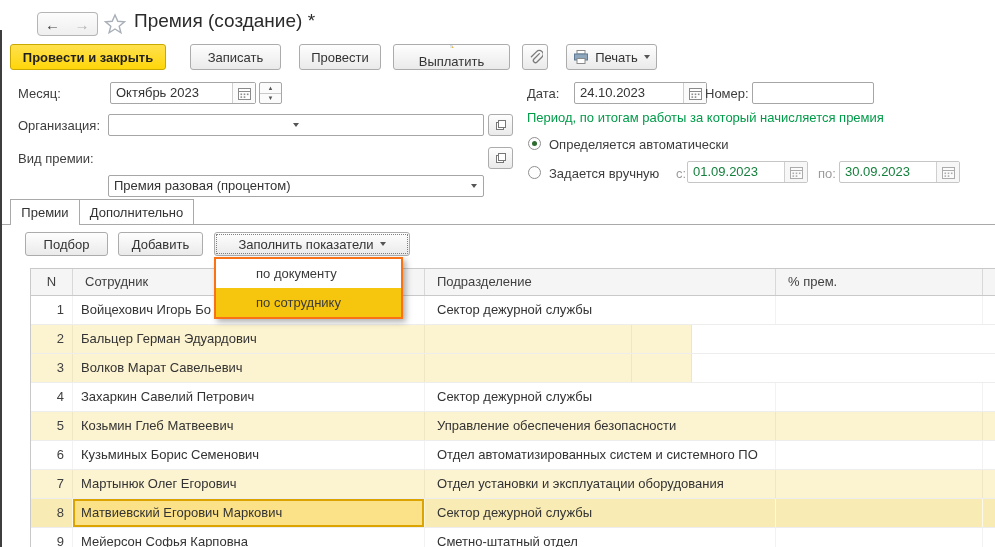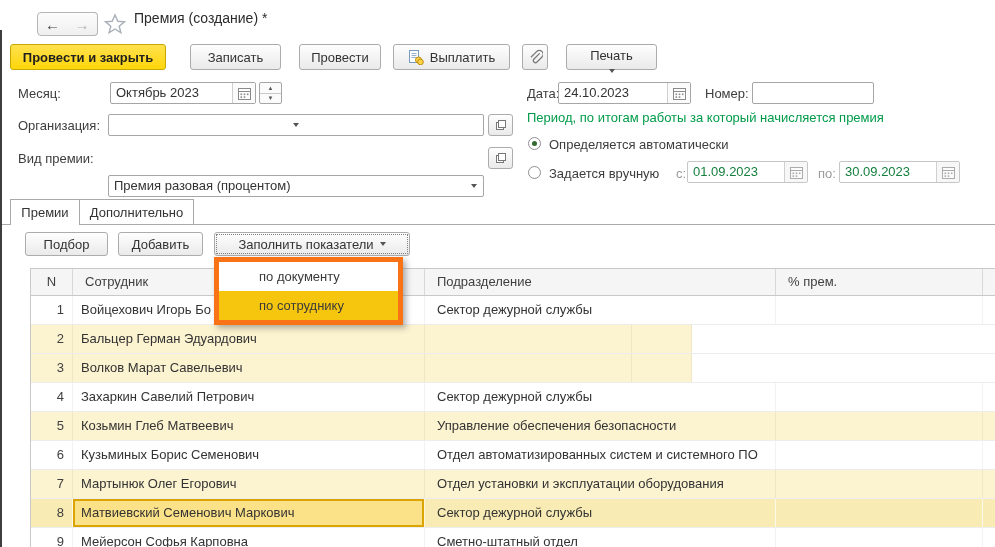--- a/index.html
+++ b/index.html
@@ -12,73 +12,73 @@
   }
   .abs{position:absolute;box-sizing:border-box;}
   
   .win-edge{left:0;top:30px;width:2px;height:517px;background:#3E3E3E;}
   
   .navbtn{top:12px;height:24px;width:31px;display:flex;align-items:center;justify-content:center;
     background:linear-gradient(#FCFCFC,#EFEFEF);border:1px solid #B5B5B5;font-size:15px;}
   #nav-back{left:37px;border-radius:4px 0 0 4px;color:#3F3F3F;}
   #nav-fwd{left:67px;border-left:none;border-radius:0 4px 4px 0;color:#B3B3B3;}
   #fav-star{left:103px;top:12px;width:24px;height:24px;}
-  #page-title{left:134px;top:10px;font-size:14px;color:#2B2B2B;white-space:nowrap;}
+  #page-title{left:134px;top:10px;font-size:19px;color:#2B2B2B;white-space:nowrap;}
   
   .btn{display:flex;align-items:center;justify-content:center;gap:6px;
     border:1px solid #ACACAC;border-radius:3px;background:linear-gradient(#FEFEFE,#EAEAEA);
     color:#333;font-size:13px;white-space:nowrap;}
   .tb{top:44px;height:26px;}
   #btn-post-close{left:10px;width:156px;background:linear-gradient(#FFE14E,var(--accent-yellow));
     border-color:#C9A800;font-weight:bold;color:#1F1F1F;}
   #btn-write{left:190px;width:91px;}
   #btn-post{left:299px;width:82px;}
-  #btn-pay{left:393px;width:117px;}
+  #btn-pay{left:393px;width:117px;flex-direction:column;}
   #btn-clip{left:522px;width:26px;}
-  #btn-print{left:566px;width:91px;flex-direction:column;}
+  #btn-print{left:566px;width:91px;}
   .tri{width:0;height:0;border-left:3.5px solid transparent;border-right:3.5px solid transparent;border-top:4px solid #555;}
   
   .lbl{color:#3D3D3D;line-height:16px;white-space:nowrap;}
   .dim{color:#9B9B9B;}
   .field{display:flex;align-items:center;height:22px;border:1px solid #A6A6A6;border-radius:2px;background:#fff;}
   .field .val{flex:1;padding-left:5px;white-space:nowrap;overflow:hidden;line-height:20px;}
   .calbtn{width:22px;height:100%;display:flex;align-items:center;justify-content:center;
     border-left:1px solid #CFCFCF;background:#FBFBFB;}
   .ddz{width:18px;height:100%;display:flex;align-items:center;justify-content:center;}
   .field.disabled{border-color:#C6C6C6;color:#15803d;}
   .field.disabled .calbtn{background:#F7F7F7;}
   #fld-month{left:110px;top:82px;width:146px;}
   #stepper{left:259px;top:82px;width:23px;height:22px;border:1px solid #A6A6A6;border-radius:2px;
     background:#FBFBFB;display:flex;flex-direction:column;overflow:hidden;}
   #stepper div{flex:1;display:flex;align-items:center;justify-content:center;font-size:6px;color:#555;}
   #step-up{border-bottom:1px solid #C9C9C9;}
   #fld-org{left:108px;top:114px;width:376px;flex-direction:column;}
   #btn-open-org{left:488px;top:114px;width:25px;height:22px;}
   #fld-type{left:108px;top:147px;width:376px;margin-top:28px;}
   #btn-open-type{left:488px;top:147px;width:25px;height:22px;}
-  #fld-date{left:558px;top:82px;width:133px;}
+  #fld-date{left:574px;top:82px;width:133px;}
   #fld-number{left:752px;top:82px;width:122px;}
   #fld-from{left:687px;top:161px;width:121px;}
   #fld-to{left:839px;top:161px;width:121px;}
   #period-heading{left:527px;top:110px;color:var(--green);white-space:nowrap;}
   .radio{width:13px;height:13px;border:1px solid #8F8F8F;border-radius:50%;background:#fff;}
   .radio.on::after{content:"";position:absolute;left:3px;top:3px;width:5px;height:5px;border-radius:50%;background:#2F6B2F;}
   
   #tab-divider{left:2px;top:224px;width:993px;height:1px;background:#A9A9A9;}
   .tab{top:199px;background:#fff;border:1px solid #A9A9A9;border-bottom:none;
     display:flex;align-items:center;justify-content:center;}
   #tab-premii{left:10px;width:70px;height:26px;z-index:3;}
   #tab-dop{left:80px;width:114px;height:25px;border-left:none;z-index:2;}
   
   .cb{top:232px;height:24px;}
   #btn-pick{left:25px;width:83px;}
   #btn-add{left:118px;width:85px;}
   #btn-fill{left:214px;width:196px;outline:1px dotted #808080;outline-offset:-3px;}
   
-  #fill-menu{left:214px;top:257px;width:189px;background:#fff;border:5px solid #f97316;
+  #fill-menu{left:214px;top:257px;width:189px;background:#fff;border:2px solid #f97316;
     box-shadow:3px 3px 6px rgba(80,80,80,.45);z-index:20;}
   .menu-item{height:29px;line-height:29px;padding-left:40px;color:#3A3A3A;box-sizing:border-box;}
   .menu-item.hl{background:var(--menu-highlight);}
   
   #grid{left:30px;top:268px;width:965px;height:279px;overflow:hidden;border-left:1px solid #C9C9C9;}
   .thead{display:flex;height:28px;background:#F5F5F5;border-top:1px solid #C9C9C9;
     border-bottom:1px solid #C9C9C9;box-sizing:border-box;}
   .th{box-sizing:border-box;line-height:26px;padding-left:12px;border-right:1px solid #D8D8D8;
     color:#3F3F3F;white-space:nowrap;overflow:hidden;flex:none;}
   .th.c0{text-align:center;padding-left:0;}
@@ -320,21 +320,21 @@
       </div>
       <div class="trow tint">
         <div class="td c0">7</div>
         <div class="td c1">Мартынюк Олег Егорович</div>
         <div class="td c2">Отдел установки и эксплуатации оборудования</div>
         <div class="td c3"></div>
         <div class="td c4"></div>
       </div>
       <div class="trow tint selrow">
         <div class="td c0">8</div>
-        <div class="td c1 selcell">Матвиевский Семенович Маркович</div>
+        <div class="td c1 selcell">Матвиевский Егорович Маркович</div>
         <div class="td c2">Сектор дежурной службы</div>
         <div class="td c3"></div>
         <div class="td c4"></div>
       </div>
       <div class="trow">
         <div class="td c0">9</div>
         <div class="td c1">Мейерсон Софья Карповна</div>
         <div class="td c2">Сметно-штатный отдел</div>
         <div class="td c3"></div>
         <div class="td c4"></div>

